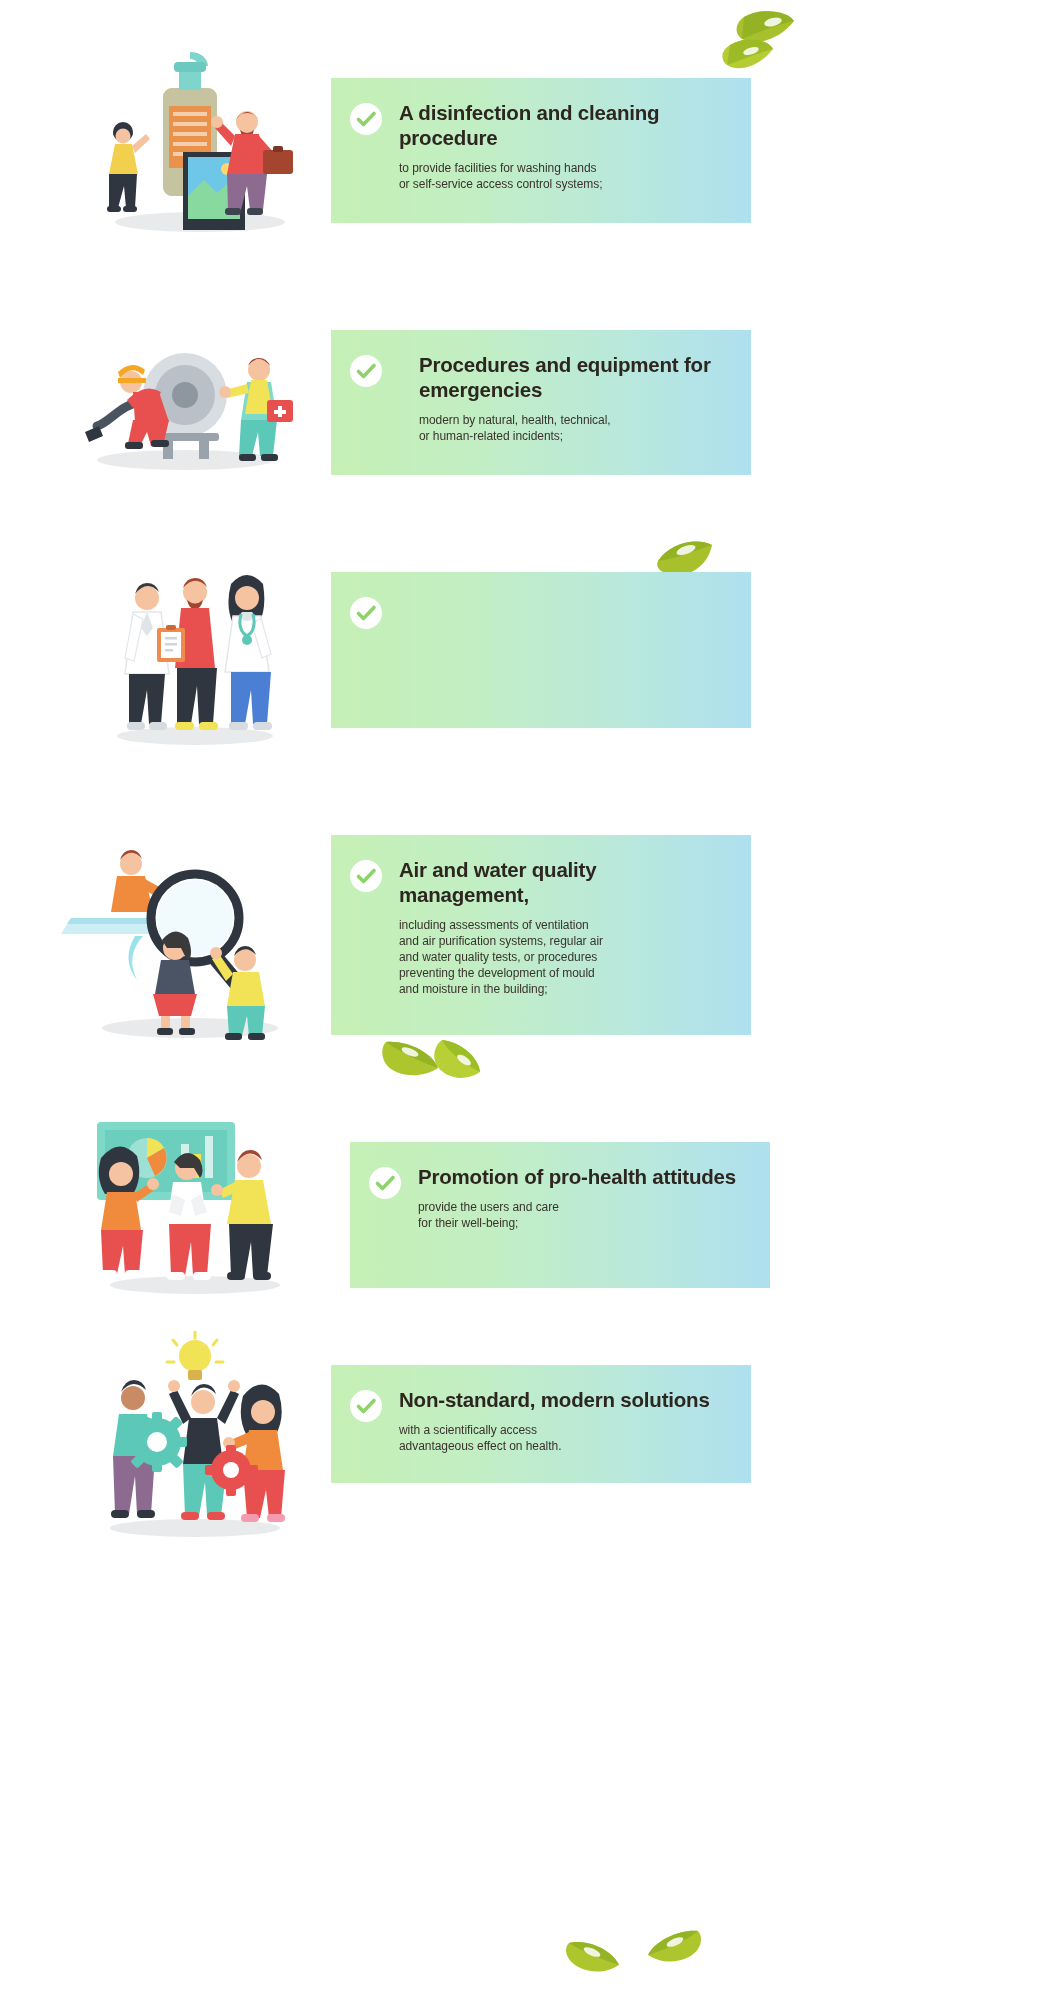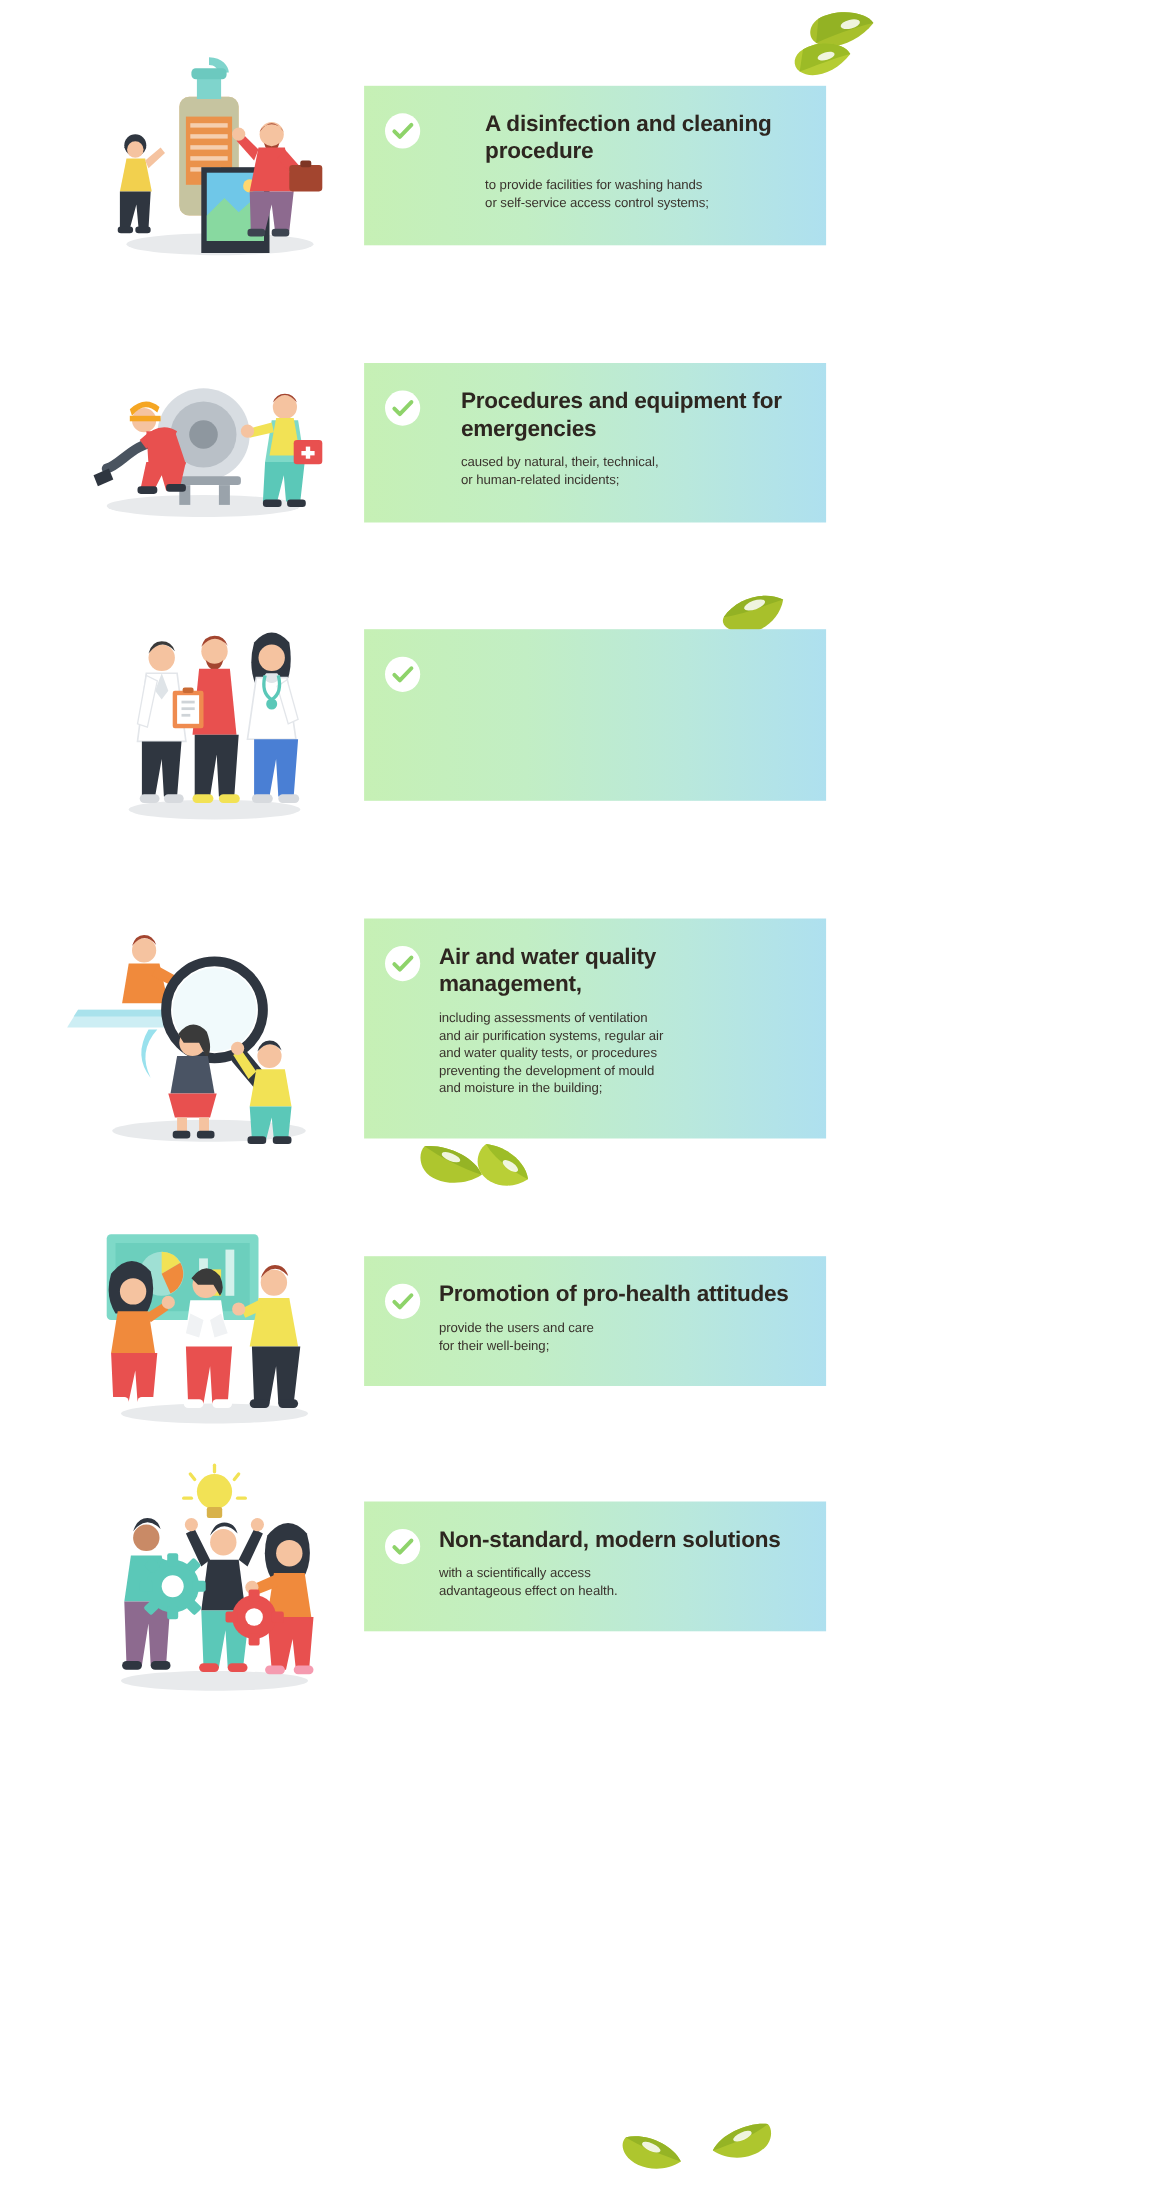--- a/index.html
+++ b/index.html
@@ -175,21 +175,21 @@
         <path d="M224 96 l16 18 l-7 7 l-16 -17 z" fill="#e8504f"></path>
         <circle cx="238" cy="120" r="6" fill="#f5c3a0"></circle>
         <path d="M192 134 h40 l-4 36 h-13 l-3 -24 l-6 24 h-13 z" fill="#8d6a8f"></path>
         <rect x="190" y="168" width="16" height="7" rx="3" fill="#3d4450"></rect>
         <rect x="212" y="168" width="16" height="7" rx="3" fill="#3d4450"></rect>
         <rect x="228" y="110" width="30" height="24" rx="3" fill="#a3452f"></rect>
         <rect x="238" y="106" width="10" height="6" rx="2" fill="#7e3524"></rect>
       </svg>
     </div>
 
-    <div class="card" style="top:38px; height:145px;gap:42px;">
+    <div class="card" style="top:38px; height:145px;">
       <span class="check-wrap">
         <svg viewBox="0 0 34 34">
           <circle cx="17" cy="17" r="16" fill="#ffffff"></circle>
           <path d="M9.5 17.5 l5 5 l10.5 -11" fill="none" stroke="#8ed36a" stroke-width="3.6" stroke-linecap="round" stroke-linejoin="round"></path>
         </svg>
       </span>
       <div class="card-text">
         <div class="card-title">A disinfection and cleaning procedure</div>
         <div class="card-body">to provide facilities for washing hands
 or self-service access control systems;</div>
@@ -238,21 +238,21 @@
 
     <div class="card" style="top:30px; height:145px;gap:20px;">
       <span class="check-wrap">
         <svg viewBox="0 0 34 34">
           <circle cx="17" cy="17" r="16" fill="#ffffff"></circle>
           <path d="M9.5 17.5 l5 5 l10.5 -11" fill="none" stroke="#8ed36a" stroke-width="3.6" stroke-linecap="round" stroke-linejoin="round"></path>
         </svg>
       </span>
       <div class="card-text">
         <div class="card-title">Procedures and equipment for emergencies</div>
-        <div class="card-body">caused by natural, their, technical,
+        <div class="card-body">modern by natural, health, technical,
 or human-related incidents;</div>
       </div>
     </div>
   </div>
 
   <div class="row" style="top:550px; height:210px;">
     <div class="art">
       <svg viewBox="0 0 300 210">
         <ellipse class="shadow" cx="160" cy="186" rx="78" ry="9"></ellipse>
 
@@ -396,21 +396,21 @@
         <path d="M202 52 q12 -16 25 -2 q-3 -10 -12 -10 q-9 0 -13 12 z" fill="#a3452f"></path>
         <path d="M200 70 h28 l8 44 h-44 z" fill="#f2e255"></path>
         <path d="M200 72 l-16 8 l4 8 l16 -7 z" fill="#f2e255"></path>
         <circle cx="182" cy="80" r="6" fill="#f5c3a0"></circle>
         <path d="M194 114 h44 l-6 52 h-14 l-2 -34 l-6 34 h-14 z" fill="#2f3640"></path>
         <rect x="192" y="162" width="18" height="8" rx="4" fill="#2f3640"></rect>
         <rect x="218" y="162" width="18" height="8" rx="4" fill="#2f3640"></rect>
       </svg>
     </div>
 
-    <div class="card" style="top:32px; height:118px;">
+    <div class="card" style="top:32px; height:146px;margin-left:19px;">
       <span class="check-wrap">
         <svg viewBox="0 0 34 34">
           <circle cx="17" cy="17" r="16" fill="#ffffff"></circle>
           <path d="M9.5 17.5 l5 5 l10.5 -11" fill="none" stroke="#8ed36a" stroke-width="3.6" stroke-linecap="round" stroke-linejoin="round"></path>
         </svg>
       </span>
       <div class="card-text">
         <div class="card-title">Promotion of pro-health attitudes</div>
         <div class="card-body">provide the users and care
 for their well-being;</div>

